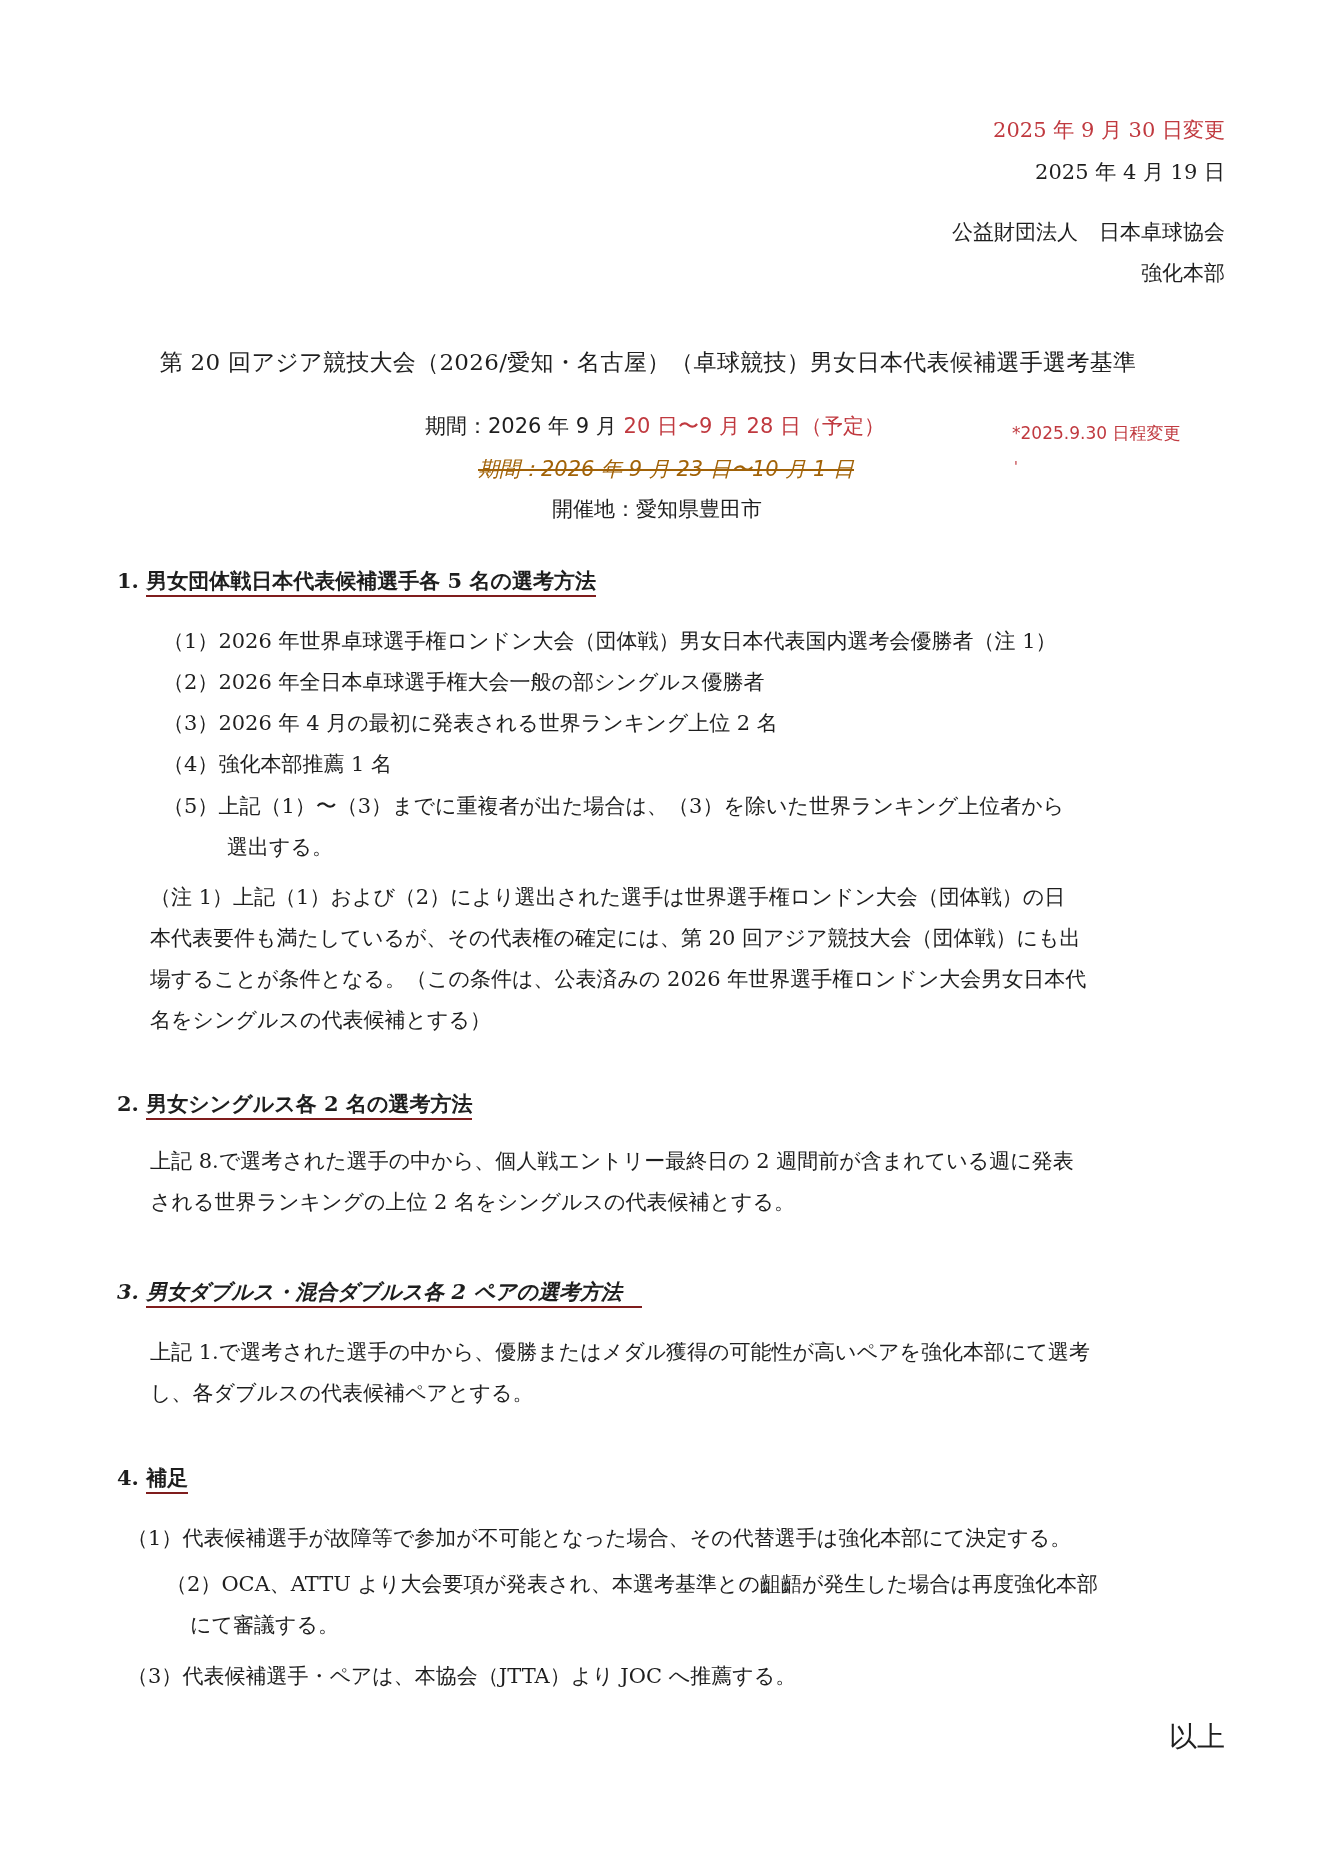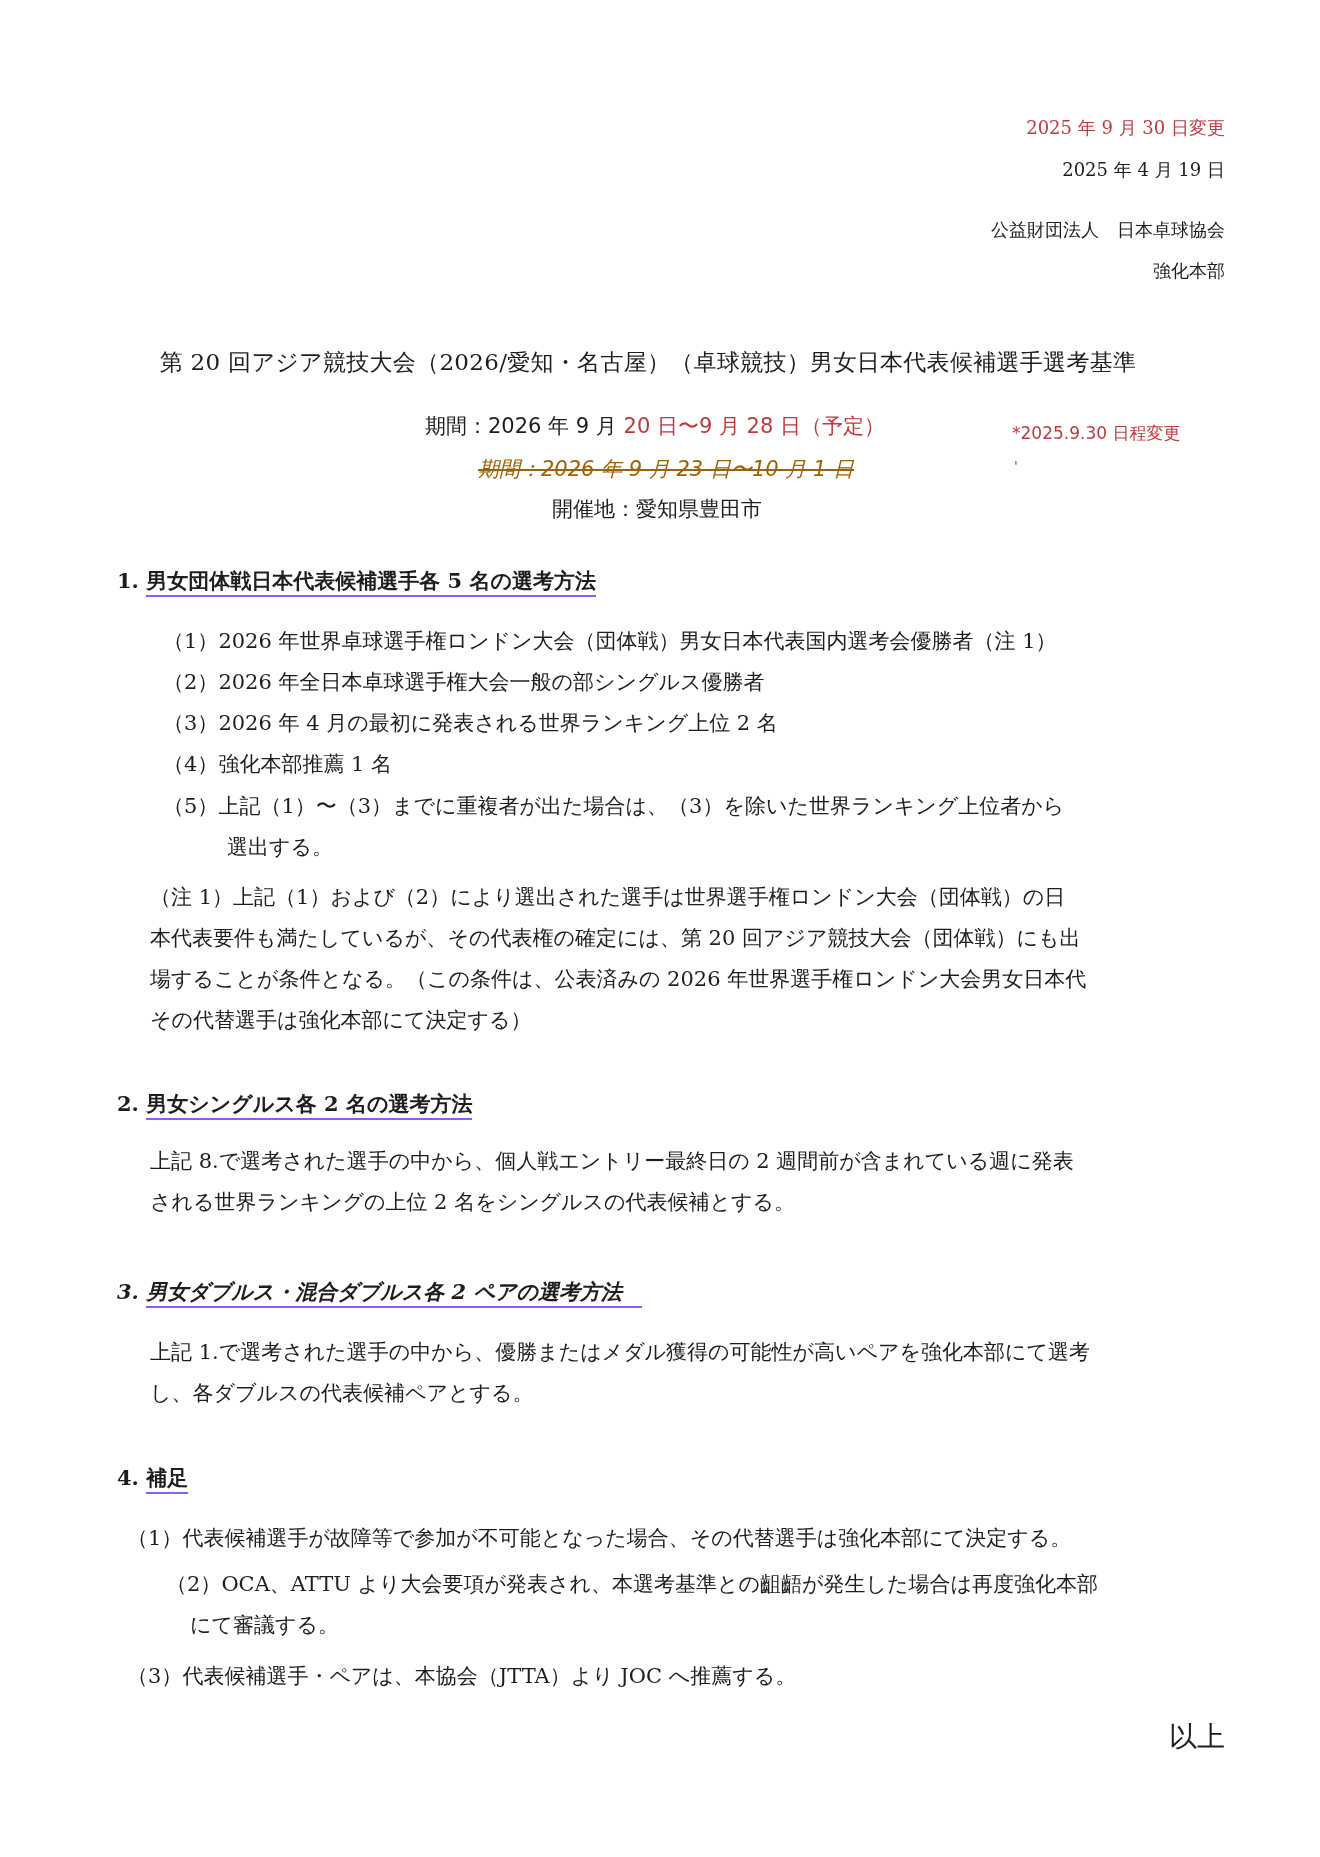--- a/index.html
+++ b/index.html
@@ -2,26 +2,26 @@
 <html><head>
 <meta charset="utf-8">
 <style>
   html, body { margin: 0; padding: 0; background: #ffffff; }
   body { width: 1320px; height: 1857px; position: relative; overflow: hidden;
          font-family: "DejaVu Serif", "Liberation Serif", serif; color: #1e1e1e; }
   .abs { position: absolute; white-space: nowrap; }
   .red { color: #c0393f; }
   .sans { font-family: "DejaVu Sans", "Liberation Sans", sans-serif; }
   .f22 { font-size: 28px; }
-  .hdr-date { font-size: 18px; right: 95px; }
+  .hdr-date { font-size: 21px; right: 95px; }
   .title { left: 0; width: 1296px; text-align: center; top: 347px; font-size: 23px; letter-spacing: 0.3px; }
   .period { font-size: 21px; }
   .strike { text-decoration: line-through; text-decoration-thickness: 1.5px; }
   .section-head { font-size: 21px; font-weight: bold; }
-  .section-head .ul { border-bottom: 2px solid #8b5cf6; padding-bottom: 2px; }
+  .section-head .ul { border-bottom: 2px solid #7f1d1d; padding-bottom: 2px; }
   .item { font-size: 21px; line-height: 41px; }
   .para { font-size: 21px; line-height: 41px; }
 </style>
 </head>
 <body>
 
 <div class="abs hdr-date red" style="top:116px;">2025 年 9 月 30 日変更</div>
 <div class="abs hdr-date" style="top:158px;">2025 年 4 月 19 日</div>
 <div class="abs hdr-date" style="top:218px;">公益財団法人　日本卓球協会</div>
 <div class="abs hdr-date" style="top:259px;margin-left:20px;">強化本部</div>
@@ -56,21 +56,21 @@
   <span>（4）</span><span>強化本部推薦 1 名</span>
 </div>
 <div class="abs item" style="left:163px; top:786px;">
   <span>（5）</span><span>上記（1）〜（3）までに重複者が出た場合は、（3）を除いた世界ランキング上位者から</span>
 </div>
 <div class="abs item" style="left:227px; top:827px;">選出する。</div>
 
 <div class="abs para" style="left:150px; top:877px;">（注 1）上記（1）および（2）により選出された選手は世界選手権ロンドン大会（団体戦）の日</div>
 <div class="abs para" style="left:150px; top:918px;">本代表要件も満たしているが、その代表権の確定には、第 20 回アジア競技大会（団体戦）にも出</div>
 <div class="abs para" style="left:150px; top:959px;">場することが条件となる。（この条件は、公表済みの 2026 年世界選手権ロンドン大会男女日本代</div>
-<div class="abs para" style="left:150px; top:1000px;">その代替選手は強化本部にて決定する）</div>
+<div class="abs para" style="left:150px; top:1000px;">名をシングルスの代表候補とする）</div>
 
 <div class="abs section-head" style="left:117px; top:1090px;">
   <span>2.</span>
   <span class="ul">男女シングルス各 2 名の選考方法</span>
 </div>
 <div class="abs para" style="left:150px; top:1141px;">上記 8.で選考された選手の中から、個人戦エントリー最終日の 2 週間前が含まれている週に発表</div>
 <div class="abs para" style="left:150px; top:1182px;">される世界ランキングの上位 2 名をシングルスの代表候補とする。</div>
 
 <div class="abs section-head" style="left:117px; top:1278px;font-style:italic;">
   <span>3.</span>

